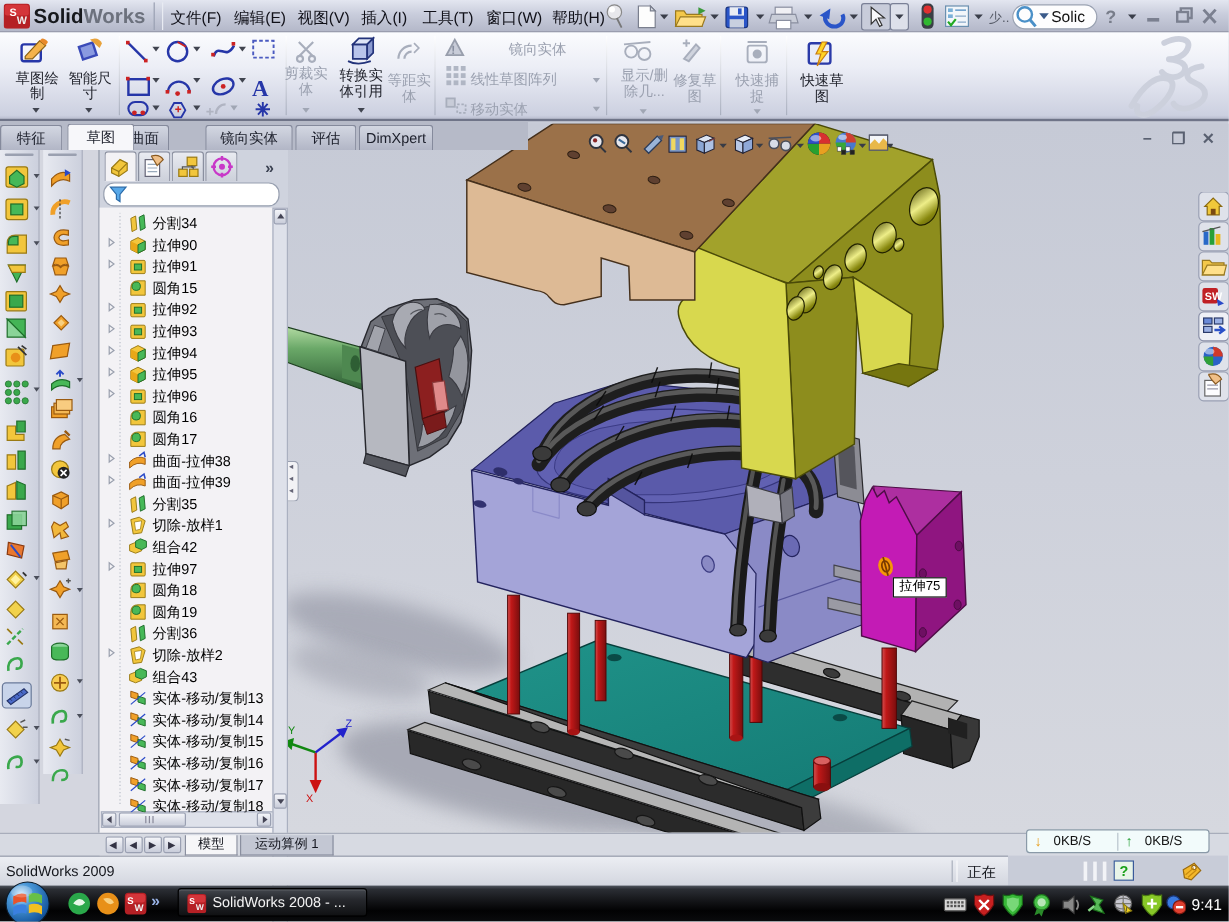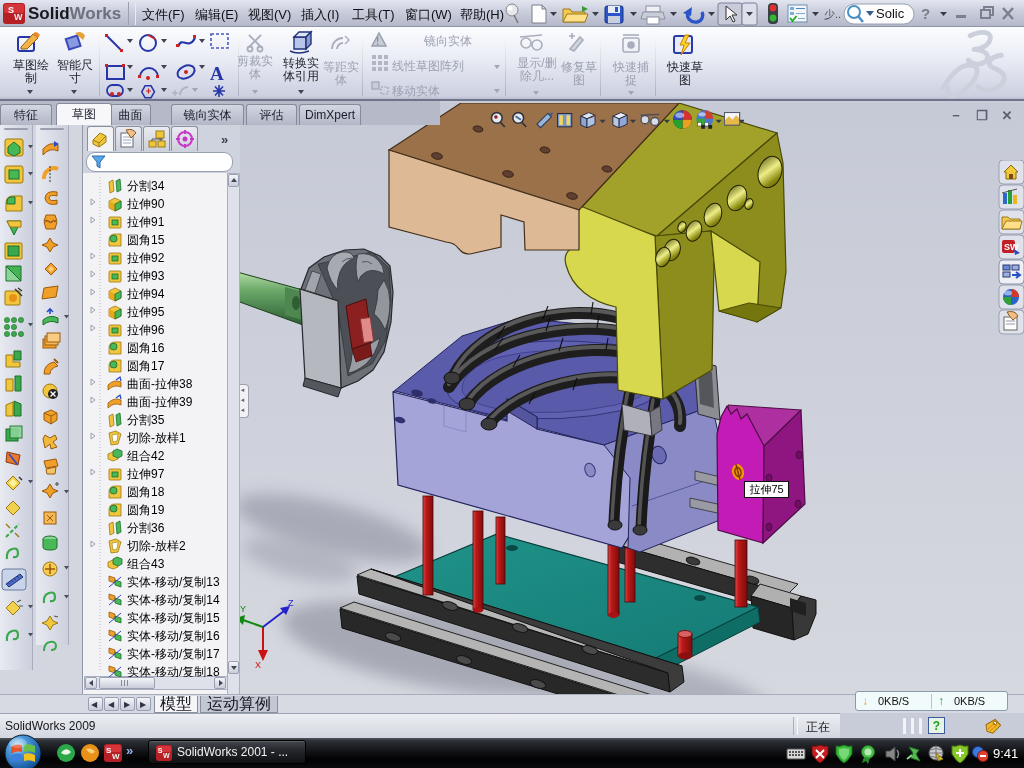--- a/index.html
+++ b/index.html
@@ -34,21 +34,21 @@
 #treepanel{left:82px;top:125px;width:158px;height:569px;background:#cfd3de;border-left:1px solid #9298a8;}
 .ptab{top:1px;width:27px;height:25px;background:linear-gradient(#e9ebf1,#ccd0da);border:1px solid #8a8f9f;border-bottom:none;border-radius:3px 3px 0 0;}
 .ptab.active{background:#f3f2f5;}
 #filterbox{left:3px;top:27px;width:147px;height:20px;background:#fff;border:1px solid #98a0b0;border-radius:9px;}
 #treebg{left:0px;top:48px;width:144px;height:630px;background:#f3f2f5;}
 
 .sbar{background:#dee1ea;border:1px solid #aab0c0;}
 .sbtn{background:linear-gradient(#f4f5f9,#c9cdda);border:1px solid #9aa0b2;border-radius:2px;}
 
 #bottomstrip{left:0;top:694px;width:1024px;height:19px;background:#d7dae2;border-top:1px solid #a8adbb;}
-.mtab{top:1px;height:17px;font-size:16px;color:#14161e;text-align:center;line-height:16px;border:1px solid #8a8f9f;border-top:none;background:#c3c7d3;}
+.mtab{top:1px;height:17px;font-size:11px;color:#14161e;text-align:center;line-height:16px;border:1px solid #8a8f9f;border-top:none;background:#c3c7d3;}
 .mtab.active{background:#f6f6f8;}
 
 #statusbar{left:0;top:713px;width:840px;height:25px;background:linear-gradient(#eceef3,#d3d6df);border-top:1px solid #9da2b0;font-size:12px;color:#15171d;}
 
 #taskbar{left:0;top:738px;width:1024px;height:30px;background:linear-gradient(#50555e 0%,#2b2e34 10%,#121316 45%,#020203 70%,#0a0b0d 100%);}
 .taskbtn{top:2px;height:24px;background:linear-gradient(#43474e 0%,#26282d 40%,#101113 100%);border:1px solid #000;border-radius:3px;box-shadow:inset 0 1px 0 rgba(255,255,255,.15);color:#f2f2f2;font-size:12px;line-height:23px;white-space:nowrap;overflow:hidden;}
 #clock{color:#fff;font-size:13px;}
 </style>
 </head>
 <body>
@@ -303,21 +303,21 @@
    <path d="M40 8 C52 2 64 4 60 13 C57 20 48 22 44 22 C56 23 61 28 56 34 C51 39 42 38 38 33"></path>
    <path d="M12 62 C22 44 34 35 44 39 C52 43 44 57 30 67 C22 72 15 70 17 62"></path>
    <path d="M72 28 C58 30 56 38 66 42 C78 47 78 56 66 62 C58 66 50 64 48 60"></path>
   </g>
  </svg>
 </div>
 
 <div id="tabrow" class="abs">
  <div class="ctab abs" style="left:0;width:52px">特征</div>
  <div class="ctab active abs" style="left:56px;width:56px">草图</div>
- <div class="ctab abs" style="left:110px;width:41px">曲面</div>
+ <div class="ctab abs" style="left:100px;width:41px">曲面</div>
  <div class="ctab abs" style="left:171px;width:73px">镜向实体</div>
  <div class="ctab abs" style="left:246px;width:51px">评估</div>
  <div class="ctab abs" style="left:299px;width:62px">DimXpert</div>
 </div>
 
 <div id="viewport" class="abs">
 <svg class="abs" style="left:0;top:0" width="787" height="591" viewBox="237 103 787 591">
  <defs>
   <filter id="blur8" x="-40%" y="-40%" width="180%" height="180%">
             <feGaussianBlur stdDeviation="8"></feGaussianBlur>
@@ -1088,21 +1088,21 @@
   </g>
   <text x="70" y="12" font-size="13" font-weight="bold" fill="#9ab4e8">»</text>
  </svg>
  <div class="taskbtn abs" style="left:148px;width:158px">
   <svg class="abs" style="left:7px;top:4px" width="16" height="16" viewBox="0 0 18 18">
           <rect x="0" y="0" width="18" height="18" rx="3" fill="#b52025"></rect>
           <rect x="1" y="1" width="16" height="7" rx="2" fill="#d4353a"></rect>
           <text x="2" y="9" font-size="8" font-weight="bold" fill="#fff">S</text>
           <text x="8" y="15" font-size="8" font-weight="bold" fill="#eee">W</text>
         </svg>
-  <span style="margin-left:28px">SolidWorks 2001 - ...</span>
+  <span style="margin-left:28px">SolidWorks 2008 - ...</span>
  </div>
  <svg class="abs" style="left:786px;top:8px" width="20" height="14" viewBox="0 0 20 14">
   <rect x="1" y="3" width="18" height="10" rx="1" fill="#d8d8d8" stroke="#555"></rect>
   <g fill="#555">
           <rect x="3" y="5" width="2" height="2"></rect>
           <rect x="6" y="5" width="2" height="2"></rect>
           <rect x="9" y="5" width="2" height="2"></rect>
           <rect x="12" y="5" width="2" height="2"></rect>
           <rect x="15" y="5" width="2" height="2"></rect>
           <rect x="3" y="8" width="2" height="2"></rect>

